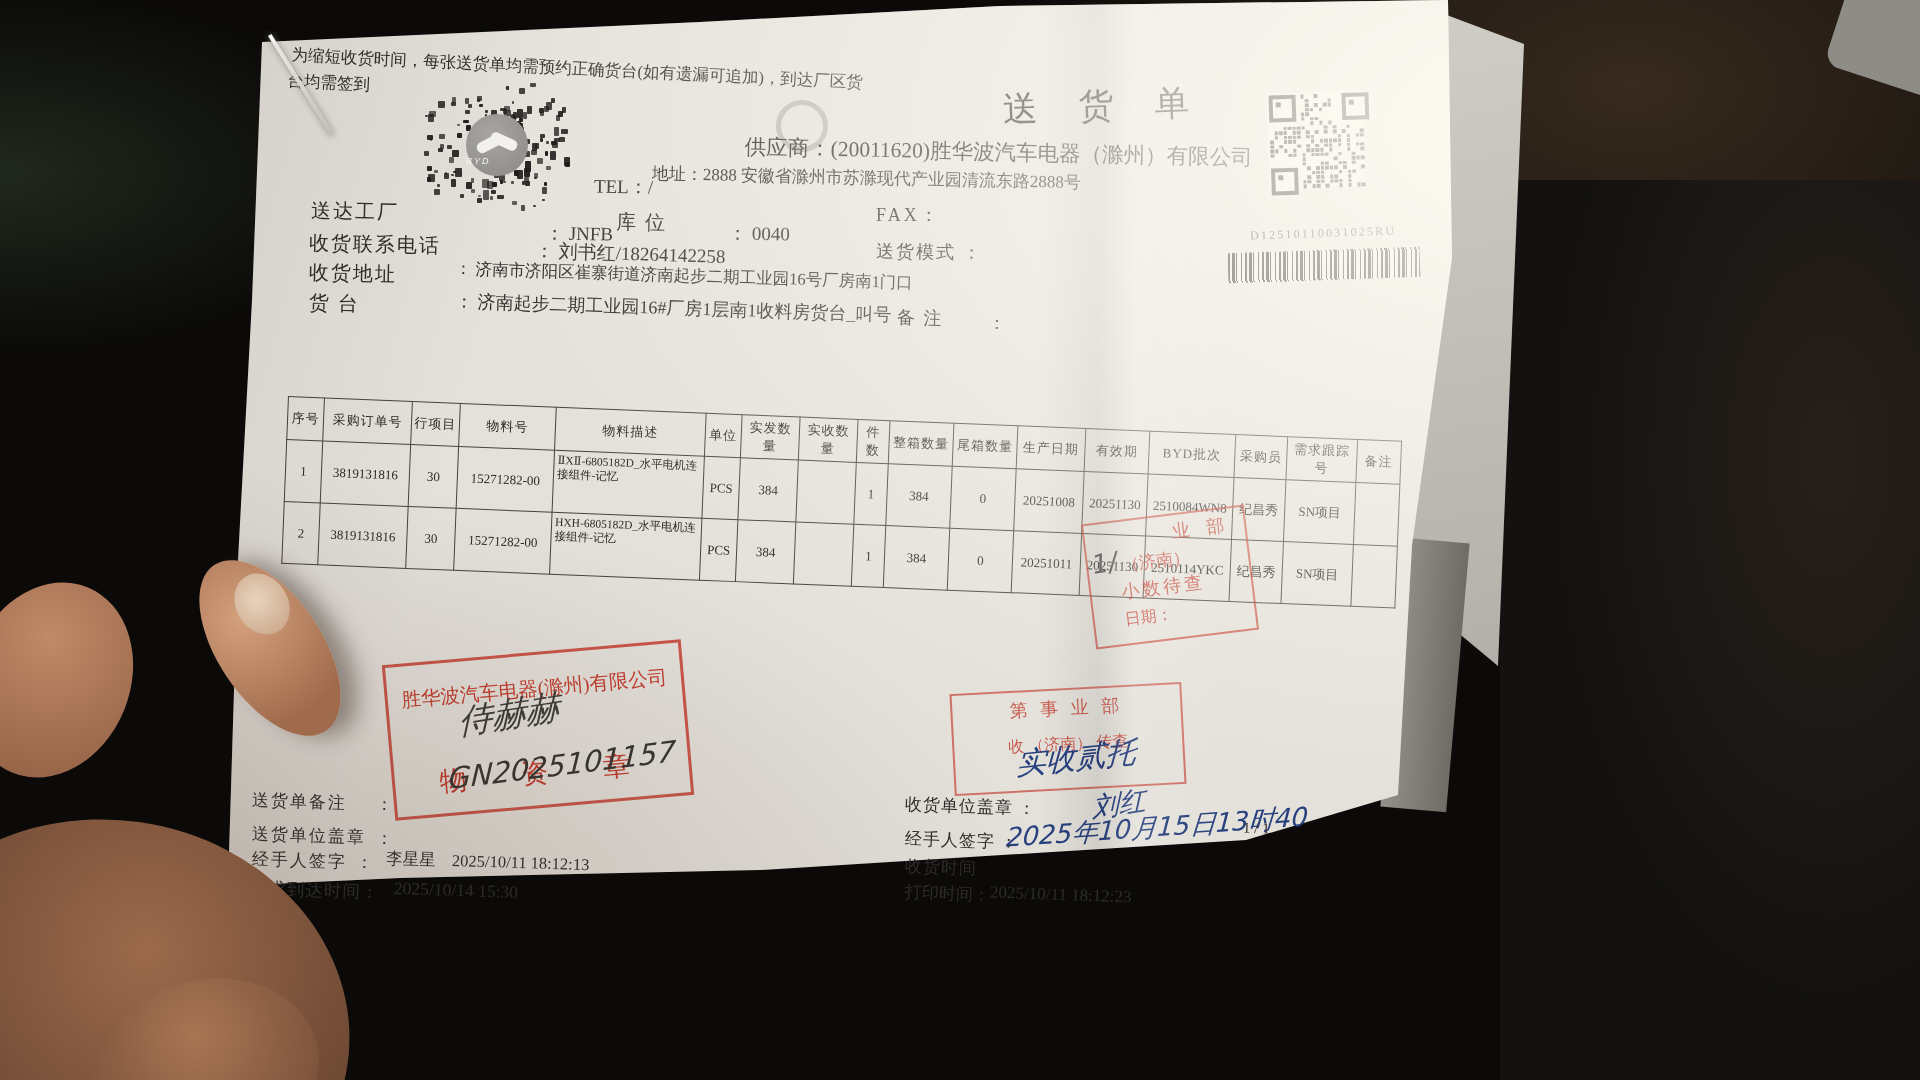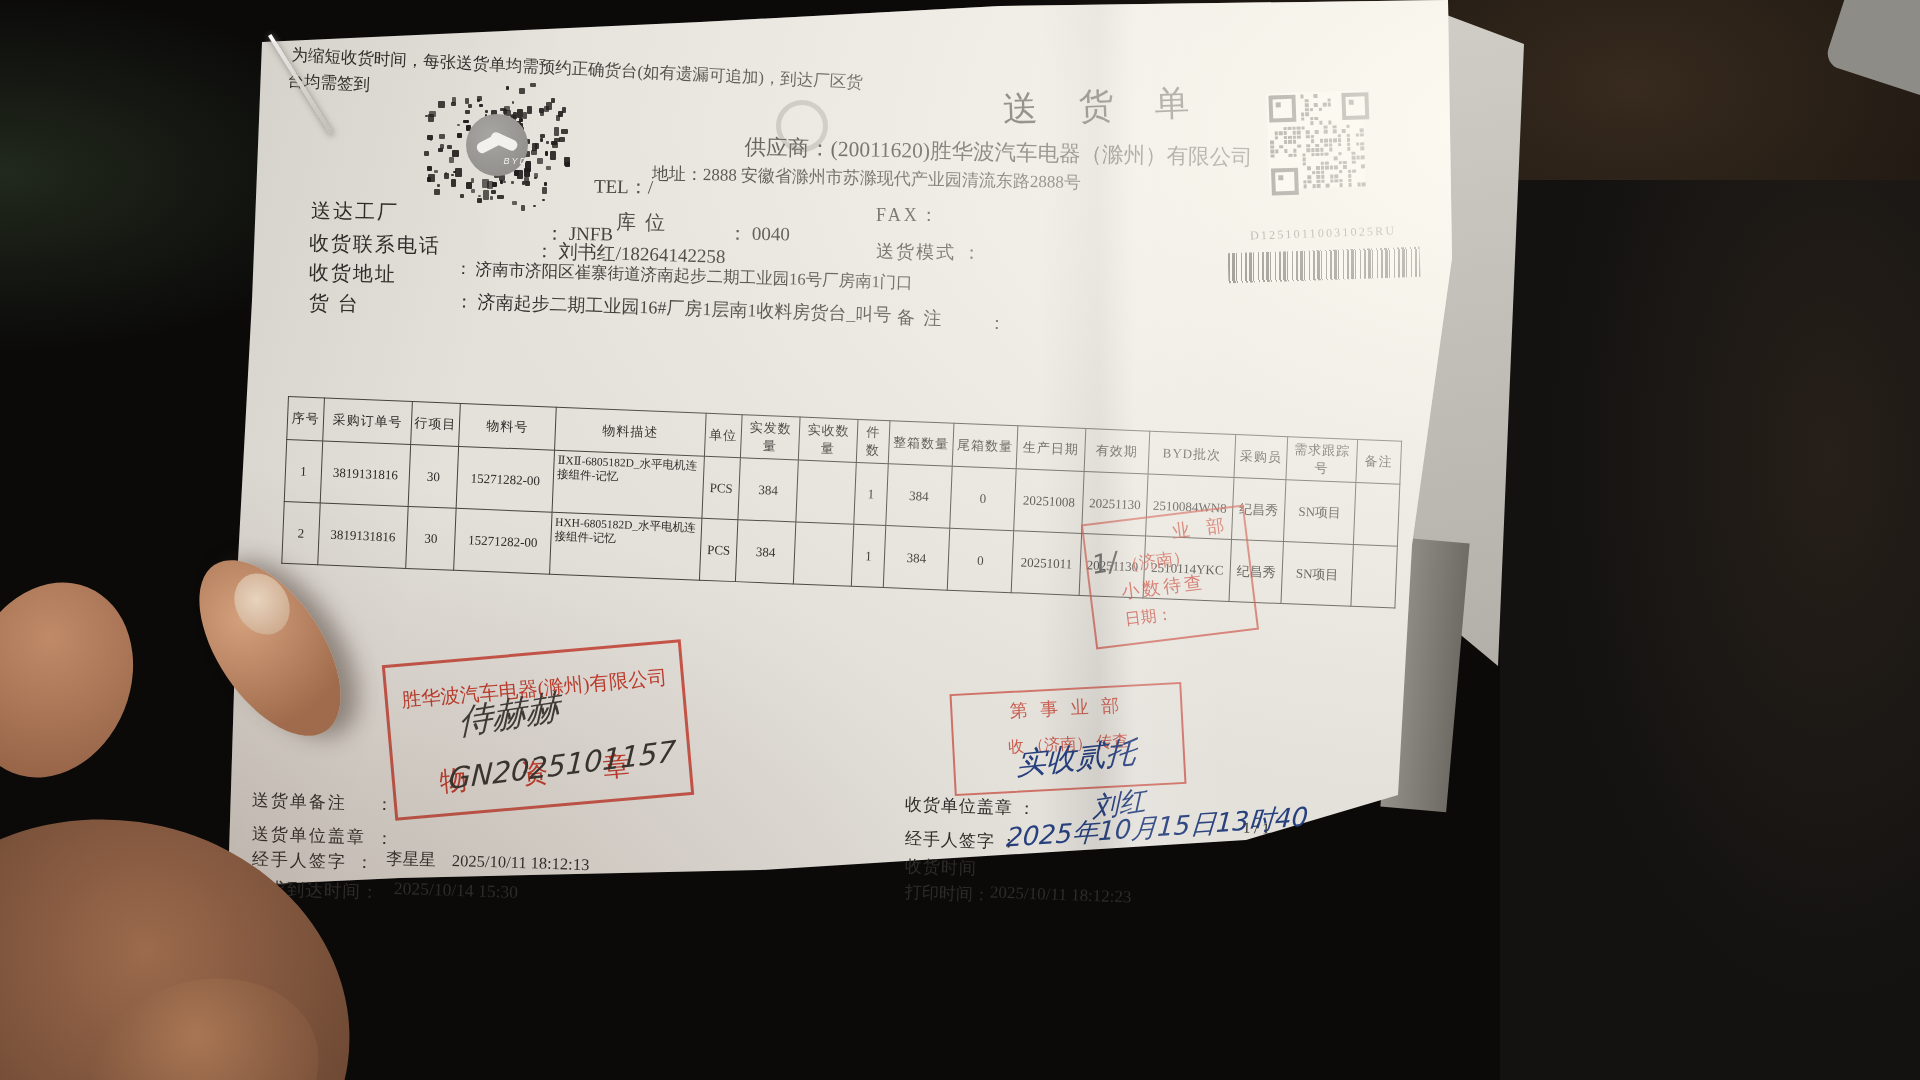--- a/index.html
+++ b/index.html
@@ -76,21 +76,21 @@
   <div id="paper"></div>
 
   <div class="abs doc" style="left:292px;top:44px;font-size:16.5px;transform:rotate(2.8deg);transform-origin:0 0;">为缩短收货时间，每张送货单均需预约正确货台(如有遗漏可追加)，到达厂区货</div>
   <div class="abs doc" style="left:288px;top:70px;font-size:16.5px;transform:rotate(2.8deg);transform-origin:0 0;">台均需签到</div>
   <div class="crease" style="left:268px;top:36px;width:4px;height:118px;transform:rotate(-32deg);transform-origin:0 0;"></div>
 
   <div class="abs" id="byd-qr" style="left:422px;top:82px;width:150px;height:130px;">
     <div id="byd-center">
       <div class="shake-bar" style="left:10px;top:24px;width:28px;height:11px;transform:rotate(-28deg);"></div>
       <div class="shake-bar" style="left:24px;top:22px;width:28px;height:11px;transform:rotate(25deg);"></div>
-      <div class="abs" style="left:0;top:42px;width:62px;text-align:right;color:#f2f1ee;font-size:9px;
+      <div class="abs" style="left:0;top:42px;width:62px;text-align:left;color:#f2f1ee;font-size:9px;
                   font-family:'Liberation Sans',sans-serif;letter-spacing:2px;font-style:italic;">BYD</div>
     </div>
   <div class="qdot" style="left: 71.5029px; top: 91.6484px; width: 5.09777px; height: 4.19319px; opacity: 0.781481;"></div>
       <div class="qdot" style="left: 123.269px; top: 69.3069px; width: 3.03307px; height: 4.47018px; opacity: 0.998122;"></div>
       <div class="qdot" style="left: 104.959px; top: 23.8771px; width: 5.389px; height: 7.87579px; opacity: 0.858764;"></div>
       <div class="qdot" style="left: 102.698px; top: 79.2471px; width: 6.7754px; height: 10.3295px; opacity: 0.961314;"></div>
       <div class="qdot" style="left: 35.4232px; top: 51.4772px; width: 4.97538px; height: 4.27369px; opacity: 0.980093;"></div>
       <div class="qdot" style="left: 88.1623px; top: 32.6167px; width: 6.23228px; height: 6.64935px; opacity: 0.671247;"></div>
       <div class="qdot" style="left: 127.918px; top: 68.9587px; width: 6.23482px; height: 9.01139px; opacity: 0.888321;"></div>
       <div class="qdot" style="left: 28.8625px; top: 97.1611px; width: 5.63379px; height: 7.38795px; opacity: 0.901516;"></div>

